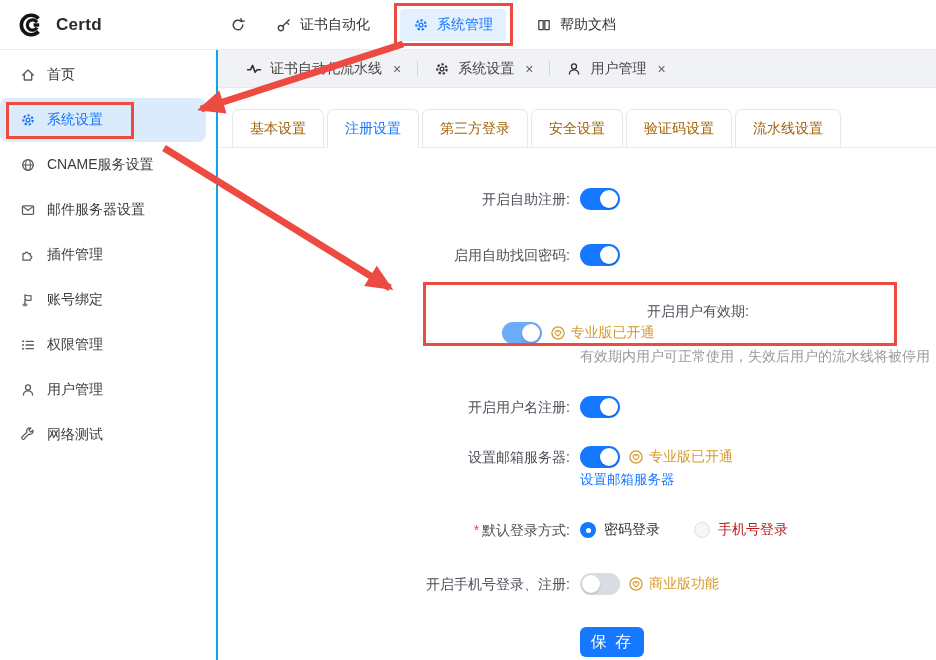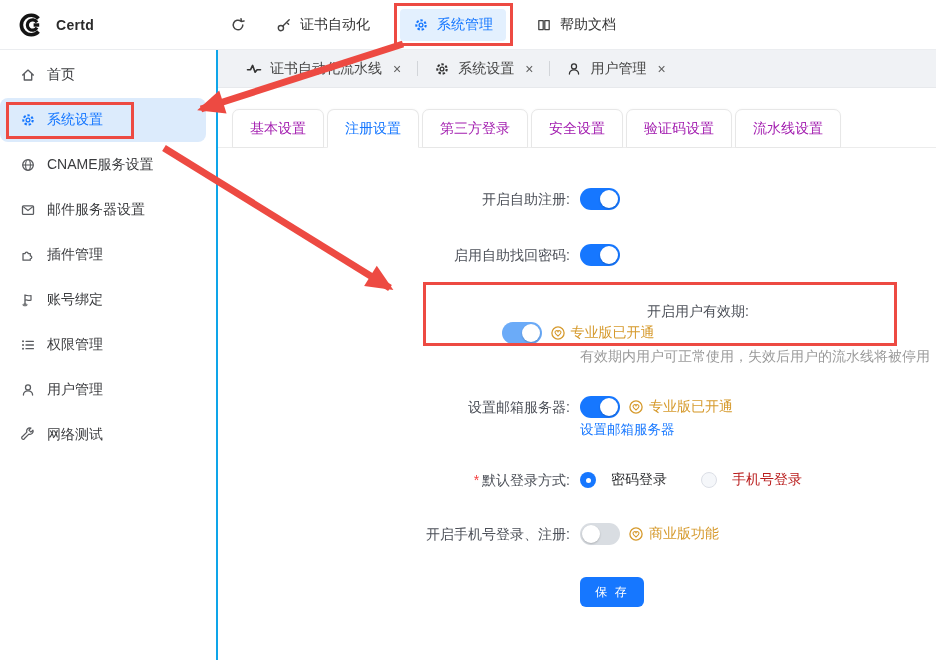--- a/index.html
+++ b/index.html
@@ -10,21 +10,21 @@
   }
   .screen { position: relative; width: 936px; height: 660px; background: #fff; }
 
   
   .header {
     position: absolute; top: 0; left: 0; width: 936px; height: 50px;
     background: #fff; border-bottom: 1px solid #ebedf0;
     display: flex; align-items: center; z-index: 5;
   }
   .logo-area { width: 218px; display: flex; align-items: center; gap: 11px; padding-left: 17px; }
-  .logo-text { font-size: 14px; font-weight: 700; color: #2b2b2b; letter-spacing: .3px; }
+  .logo-text { font-size: 17px; font-weight: 700; color: #2b2b2b; letter-spacing: .3px; }
   .topnav { display: flex; align-items: center; gap: 30px; margin-left: 12px; }
   .nav-item { display: flex; align-items: center; gap: 8px; color: #333; cursor: pointer; white-space: nowrap; }
   .nav-item.active { color: #1677ff; background: #e3f0fe; padding: 7px 13px; border-radius: 4px; position: relative; }
   .icon16 { width: 16px; height: 16px; flex: 0 0 16px; display: block; }
   .redbox-nav { position: absolute; left: -6px; top: -6px; right: -7px; bottom: -5px; border: 3px solid #ed4a42; pointer-events: none; }
 
   
   .sidebar {
     position: absolute; top: 50px; left: 0; width: 218px; bottom: 0;
     background: #fff; border-right: 2px solid #0ea5e9; padding-top: 3px; z-index: 2;
@@ -45,21 +45,21 @@
     display: flex; align-items: center; padding-left: 12px; z-index: 1;
   }
   .ts-tab { display: flex; align-items: center; gap: 8px; padding: 0 16px; color: #454545; height: 100%; cursor: pointer; }
   .ts-close { font-size: 14px; color: #5f5f5f; margin-left: 3px; cursor: pointer; line-height: 1; }
   .ts-sep { width: 1px; height: 15px; background: #d2d5d9; }
 
   
   .content { position: absolute; left: 218px; top: 88px; right: 0; bottom: 0; background: #fff; }
   .tabs-row { display: flex; gap: 3px; padding: 20px 0 0 14px; border-bottom: 1px solid #ececec; }
   .tab {
-    position: relative; top: 1px; padding: 10px 17px 9px; background: #fff; color: #a21caf;
+    position: relative; top: 1px; padding: 10px 17px 9px; background: #fff; color: #a16207;
     border: 1px solid #e7e7e7; border-radius: 7px 7px 0 0; cursor: pointer;
     box-shadow: 0 -1px 2px rgba(0,0,0,.02); white-space: nowrap;
   }
   .tab.active { color: #1677ff; border-bottom-color: #fff; }
 
   
   .form { padding-top: 40px; }
   .frow { display: flex; align-items: center; margin-bottom: 34px; position: relative; }
   .frow.top { align-items: flex-start; }
   .flabel { width: 360px; text-align: right; padding-right: 8px; color: #4c5058; line-height: 22px; white-space: nowrap; }
@@ -67,30 +67,30 @@
   .fctrl { display: flex; align-items: center; gap: 8px; margin-left: 2px; min-height: 22px; }
   .sw { width: 40px; height: 22px; border-radius: 11px; background: #1677ff; position: relative; cursor: pointer; flex: 0 0 40px; }
   .sw::after { content: ""; position: absolute; top: 2px; right: 2px; width: 18px; height: 18px; border-radius: 50%; background: #fff; box-shadow: 0 1px 2px rgba(0,0,0,.2); }
   .sw.light { background: #6babf8; }
   .sw.off { background: #d9dde2; }
   .sw.off::after { right: auto; left: 2px; }
   .badge { display: flex; align-items: center; gap: 5px; color: #d69a2d; white-space: nowrap; }
   .badge .icon16 { color: #d69a2d; }
   .helper { margin-left: 362px; margin-top: 3px; color: #9a9a9a; font-size: 14px; line-height: 19px; white-space: nowrap; }
   .sublink { margin-left: 362px; margin-top: 2px; color: #1677ff; font-size: 13.5px; line-height: 19px; cursor: pointer; width: fit-content; }
-  .radio-opt { display: flex; align-items: center; gap: 15px; margin-right: 26px; cursor: pointer; }
+  .radio-opt { display: flex; align-items: center; gap: 8px; margin-right: 26px; cursor: pointer; }
   .radio { width: 16px; height: 16px; border-radius: 50%; background: #1677ff; position: relative; flex: 0 0 16px; }
   .radio::after { content: ""; position: absolute; left: 5.5px; top: 5.5px; width: 5px; height: 5px; border-radius: 50%; background: #fff; }
   .radio.disabled { background: #f5f7fa; border: 1px solid #dcdfe6; }
   .radio.disabled::after { display: none; }
   .radio-label { color: #303133; }
   .radio-label.disabled { color: #b91c1c; }
   .save-btn {
     margin-left: 362px; margin-top: 0; width: 64px; height: 30px; border: none; border-radius: 6px;
-    background: #1677ff; color: #fff; font-size: 12px; font-family: inherit; cursor: pointer;
+    background: #1677ff; color: #fff; font-size: 16px; font-family: inherit; cursor: pointer;
     display: flex; align-items: center; justify-content: center; letter-spacing: 2px;
   }
   .redbox-row { position: absolute; left: 205px; top: -18px; width: 474px; height: 64px; border: 3px solid #ed4a42; pointer-events: none; z-index: 20; }
 
   
   .anno-arrows { position: absolute; left: 0; top: 0; width: 936px; height: 660px; z-index: 40; pointer-events: none; }
 </style>
 </head>
 <body>
 
@@ -267,20 +267,26 @@
                 <path d="M8 11 C5.9 9.5 5 8.4 5 7.2 a1.55 1.55 0 0 1 3 -.55 a1.55 1.55 0 0 1 3 .55 c0 1.2 -.9 2.3 -3 3.8 z" fill="none" stroke="currentColor" stroke-width="1.1"></path>
               </svg>
               <span>专业版已开通</span>
             </span>
           </div>
         </div>
         <div class="helper">有效期内用户可正常使用，失效后用户的流水线将被停用</div>
         <span class="redbox-row"></span>
       </div>
 
+      <div class="frow" style="margin-bottom:28px;">
+        <div class="flabel">开启用户名注册:</div>
+        <div class="fctrl">
+          <span class="sw"></span>
+        </div>
+      </div>
 
       <div class="frow" style="display:block;margin-bottom:30px;">
         <div style="display:flex;align-items:center;">
           <div class="flabel">设置邮箱服务器:</div>
           <div class="fctrl">
             <span class="sw"></span>
             <span class="badge">
               <svg class="icon16" viewBox="0 0 16 16">
                 <circle cx="8" cy="8" r="6.1" fill="none" stroke="currentColor" stroke-width="1.3"></circle>
                 <path d="M8 11 C5.9 9.5 5 8.4 5 7.2 a1.55 1.55 0 0 1 3 -.55 a1.55 1.55 0 0 1 3 .55 c0 1.2 -.9 2.3 -3 3.8 z" fill="none" stroke="currentColor" stroke-width="1.1"></path>

